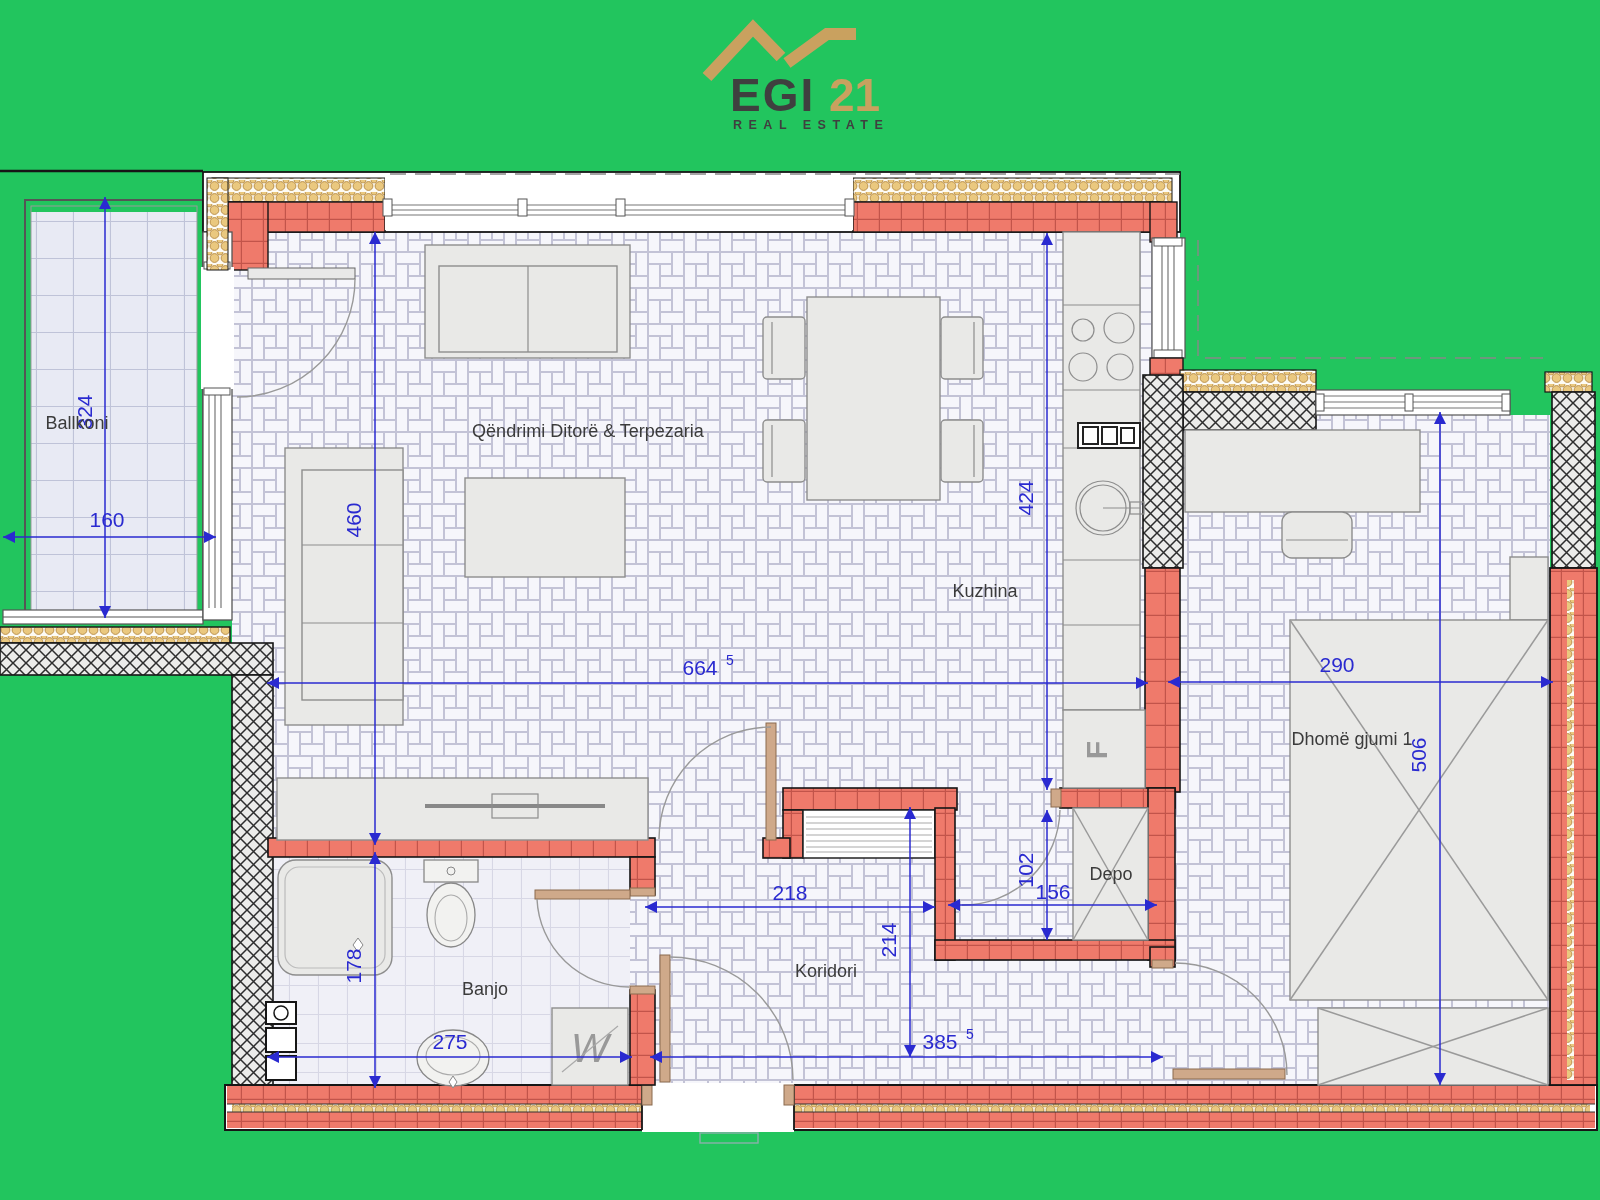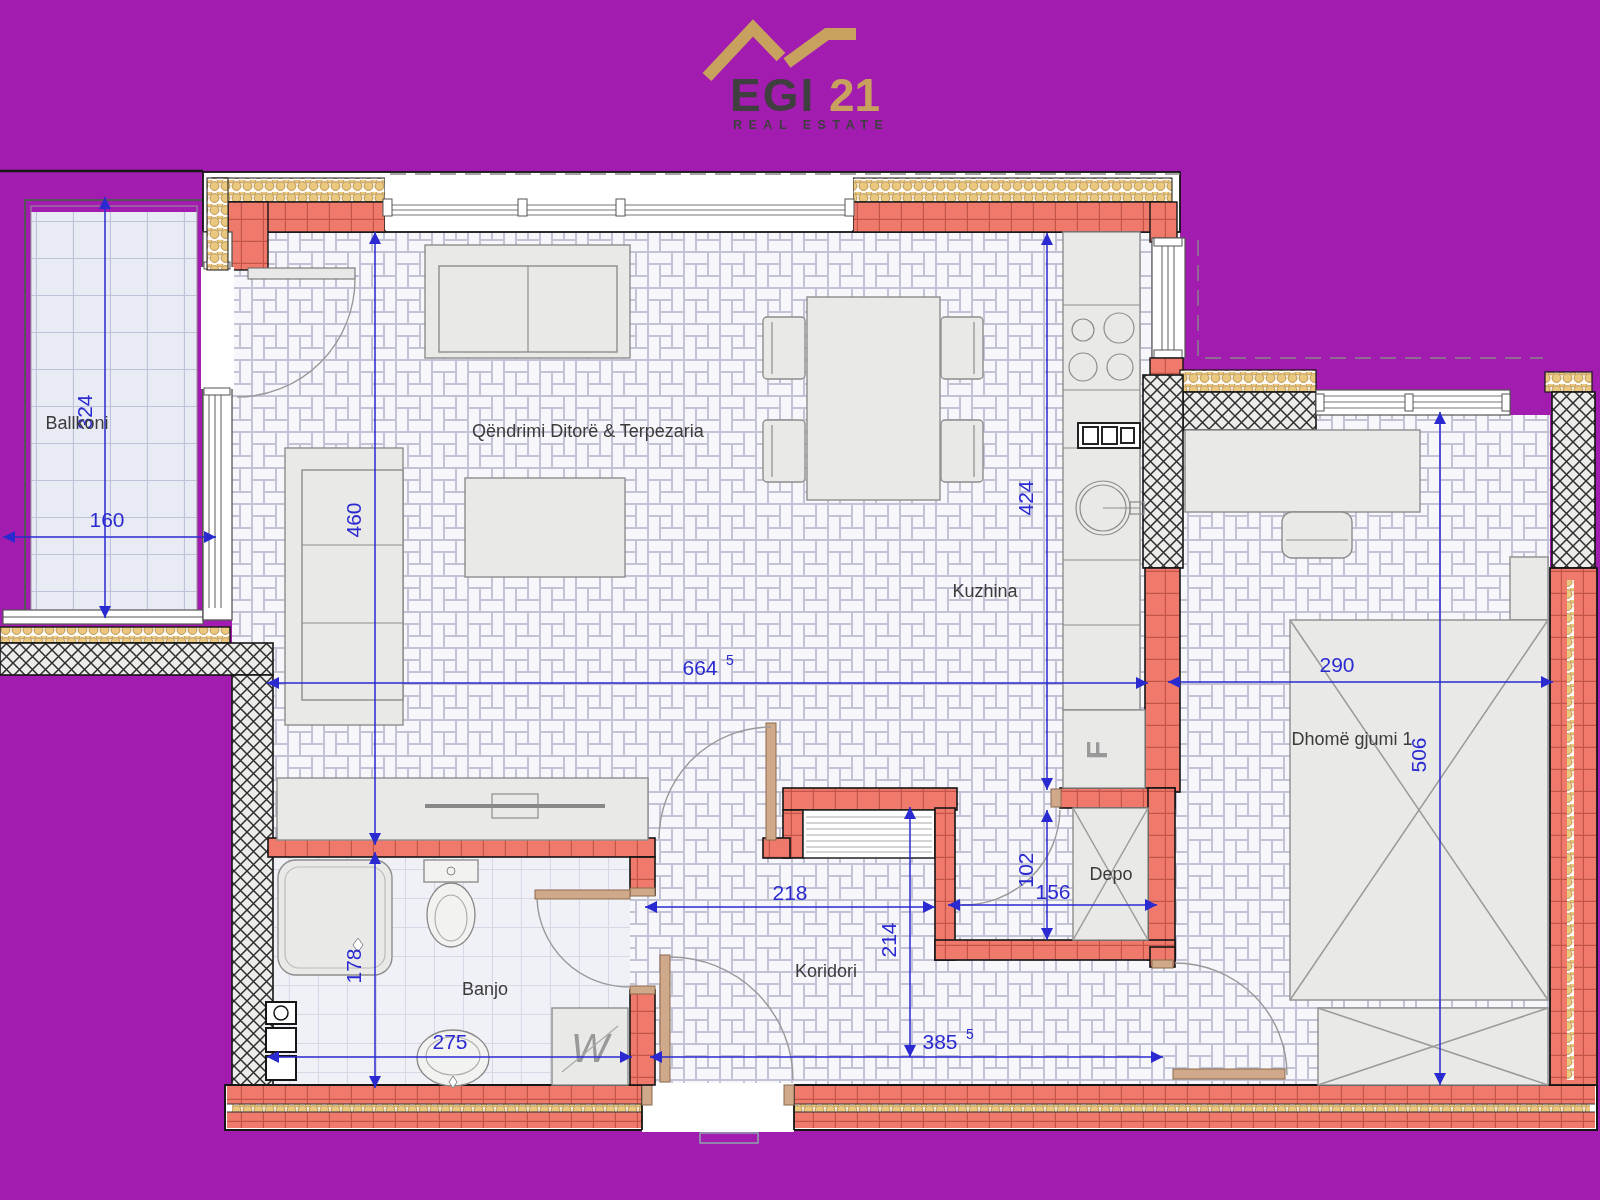--- a/index.html
+++ b/index.html
@@ -1,21 +1,21 @@
 <!DOCTYPE html>
 <html style="--wall_red: #ef7a6b; --wall_red_joint: #c2544a; --insulation_gold: #eac87f; --dim_blue: #2a2ad0; --floor_bg: #e6e6f0; --floor_tile: #f6f6fb; --floor_joint: #c3c3d6; --logo_gold: #c9a15f; --logo_dark: #3f3f3f; --door_tan: #cfa98a; --furn_fill: #e9e9e7;"><head>
 <meta charset="utf-8">
 <style>
   :root{
     --wall_red:#ef7a6b; --wall_red_joint:#c2544a; --insulation_gold:#eac87f;
     --dim_blue:#2a2ad0; --floor_bg:#e6e6f0; --floor_tile:#f6f6fb; --floor_joint:#c3c3d6;
     --logo_gold:#c9a15f; --logo_dark:#3f3f3f; --door_tan:#cfa98a; --furn_fill:#e9e9e7; --furn_stroke:#8d8d8d;
   }
   html,body{margin:0;padding:0;background:#fff;}
-  .page{position:relative;width:1600px;height:1200px;background:#a21caf;overflow:hidden;}
+  .page{position:relative;width:1600px;height:1200px;background:#22c55e;overflow:hidden;}
   svg{display:block;}
   text{font-family:"Liberation Sans",sans-serif;}
   .dim{stroke:var(--dim_blue);stroke-width:1.5;fill:none;}
   .dimfill{fill:var(--dim_blue);}
   .dimtxt{fill:var(--dim_blue);font-size:21px;}
   .dimsup{fill:var(--dim_blue);font-size:14px;}
   .room{fill:#3b3b3b;font-size:18px;}
   .wallblk{fill:#fff;stroke:#161616;stroke-width:1.8;}
   .furn{fill:var(--furn_fill);stroke:var(--furn_stroke);stroke-width:1.4;}
   .furnln{stroke:var(--furn_stroke);stroke-width:1.2;fill:none;}

